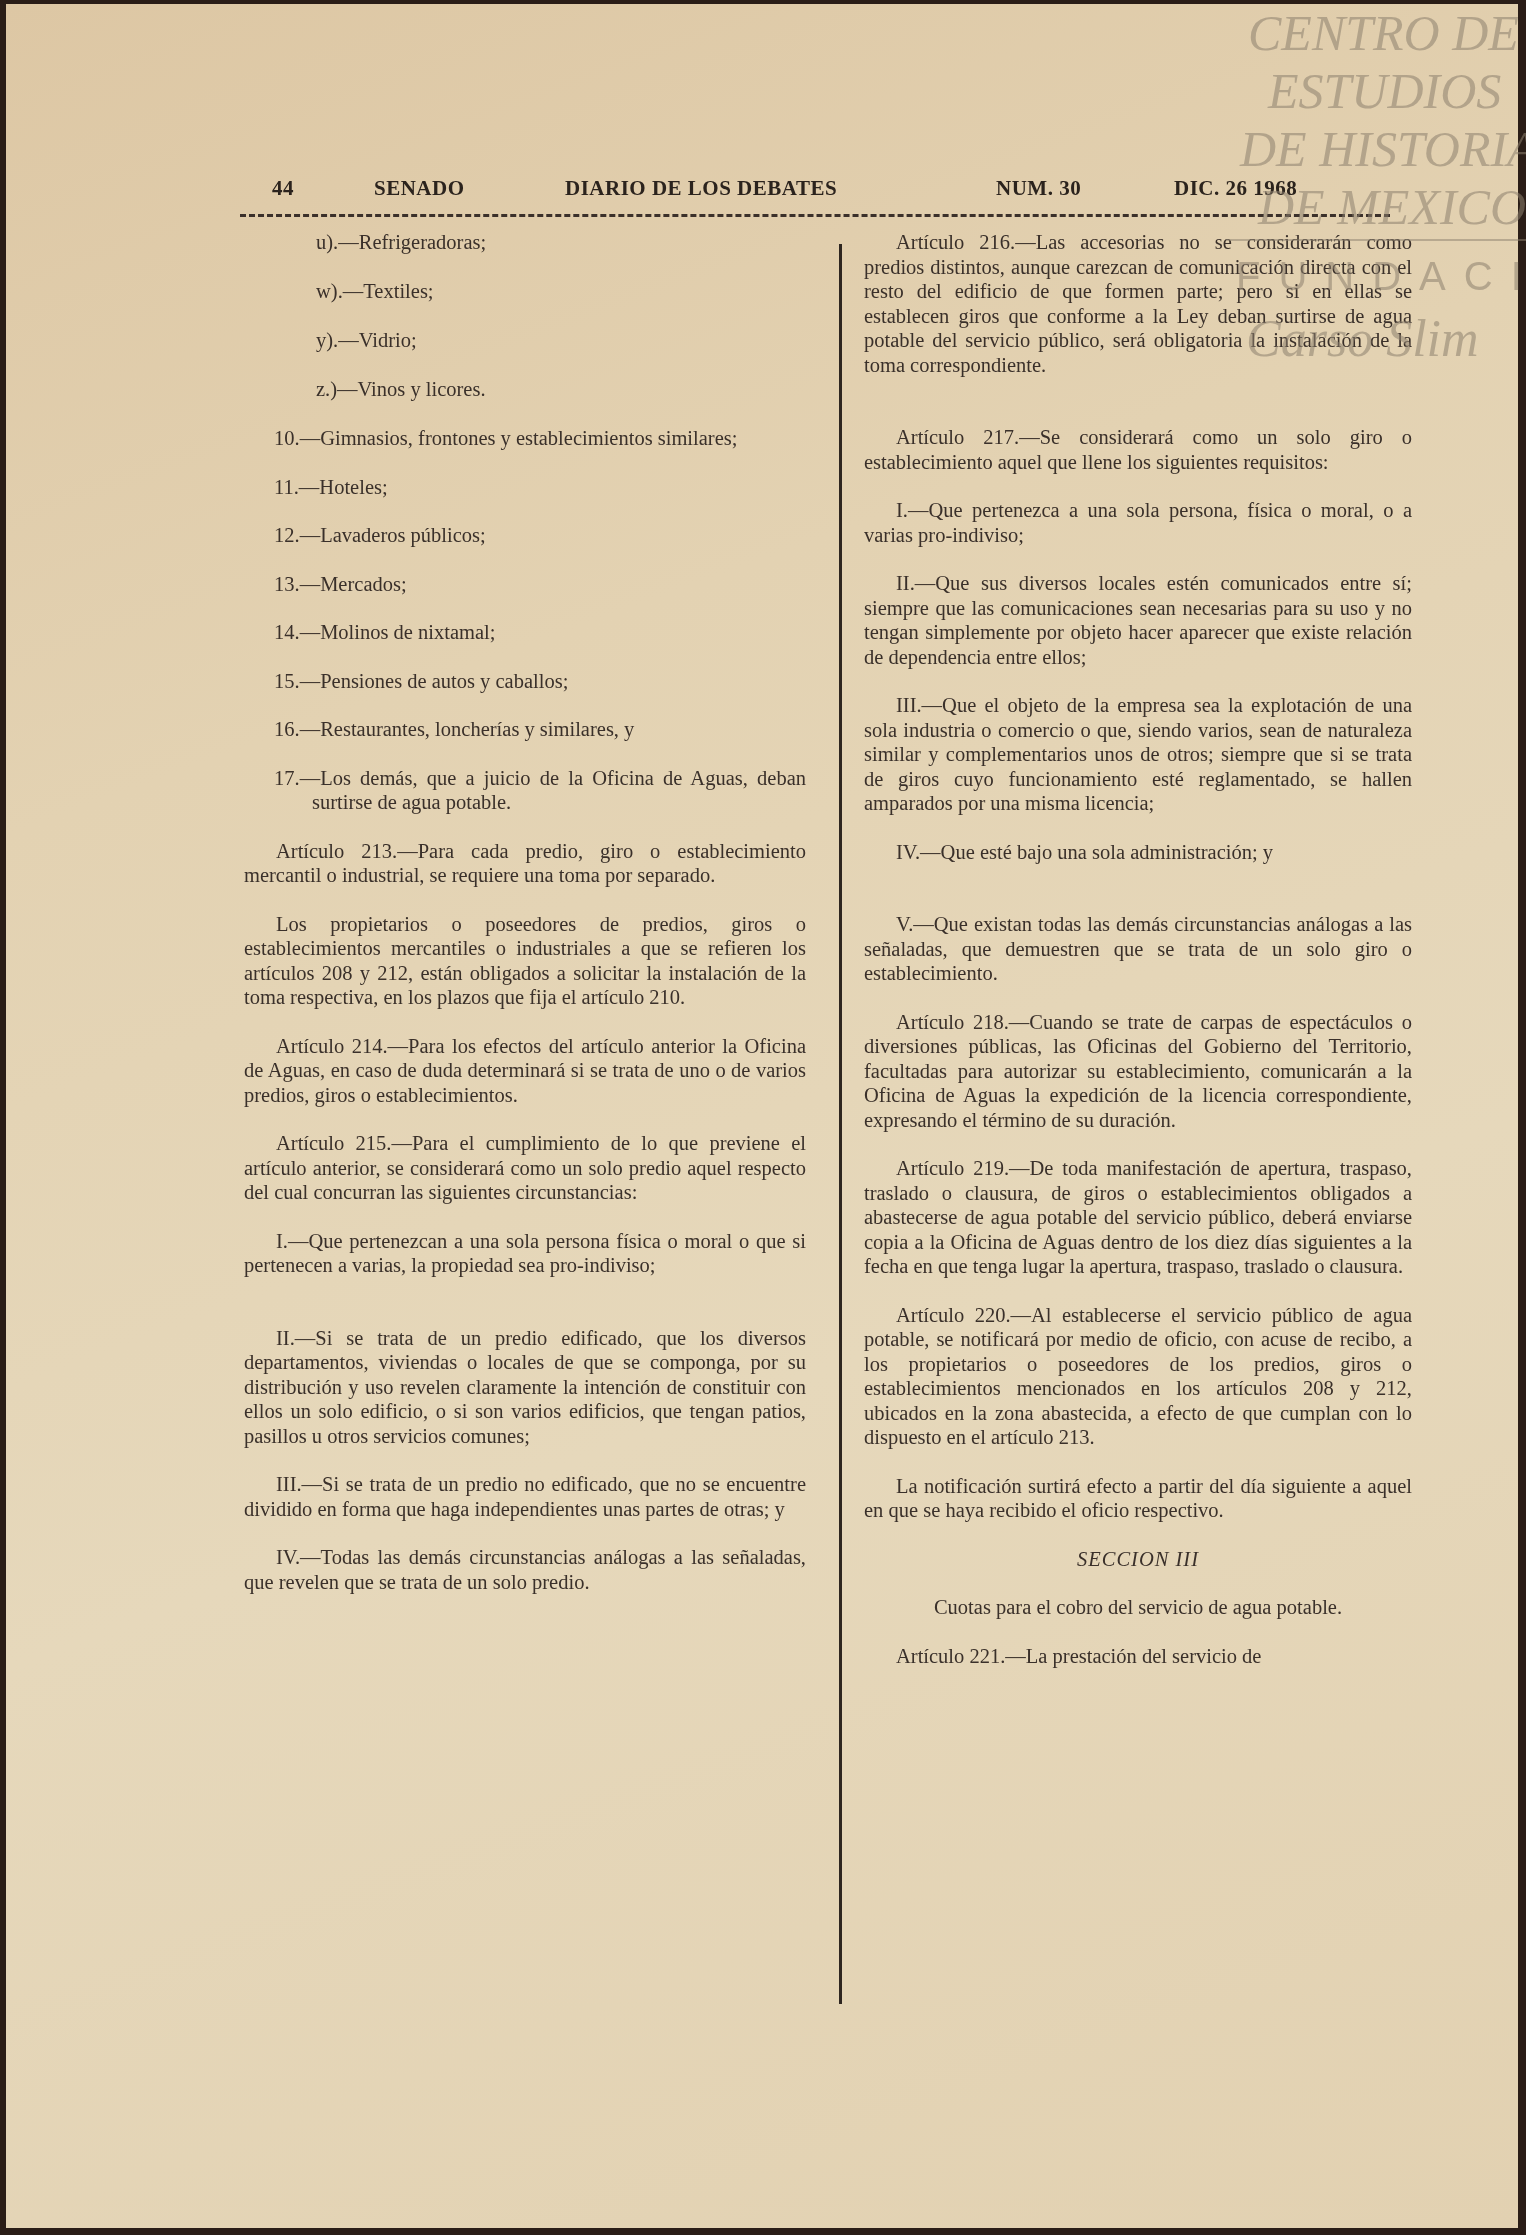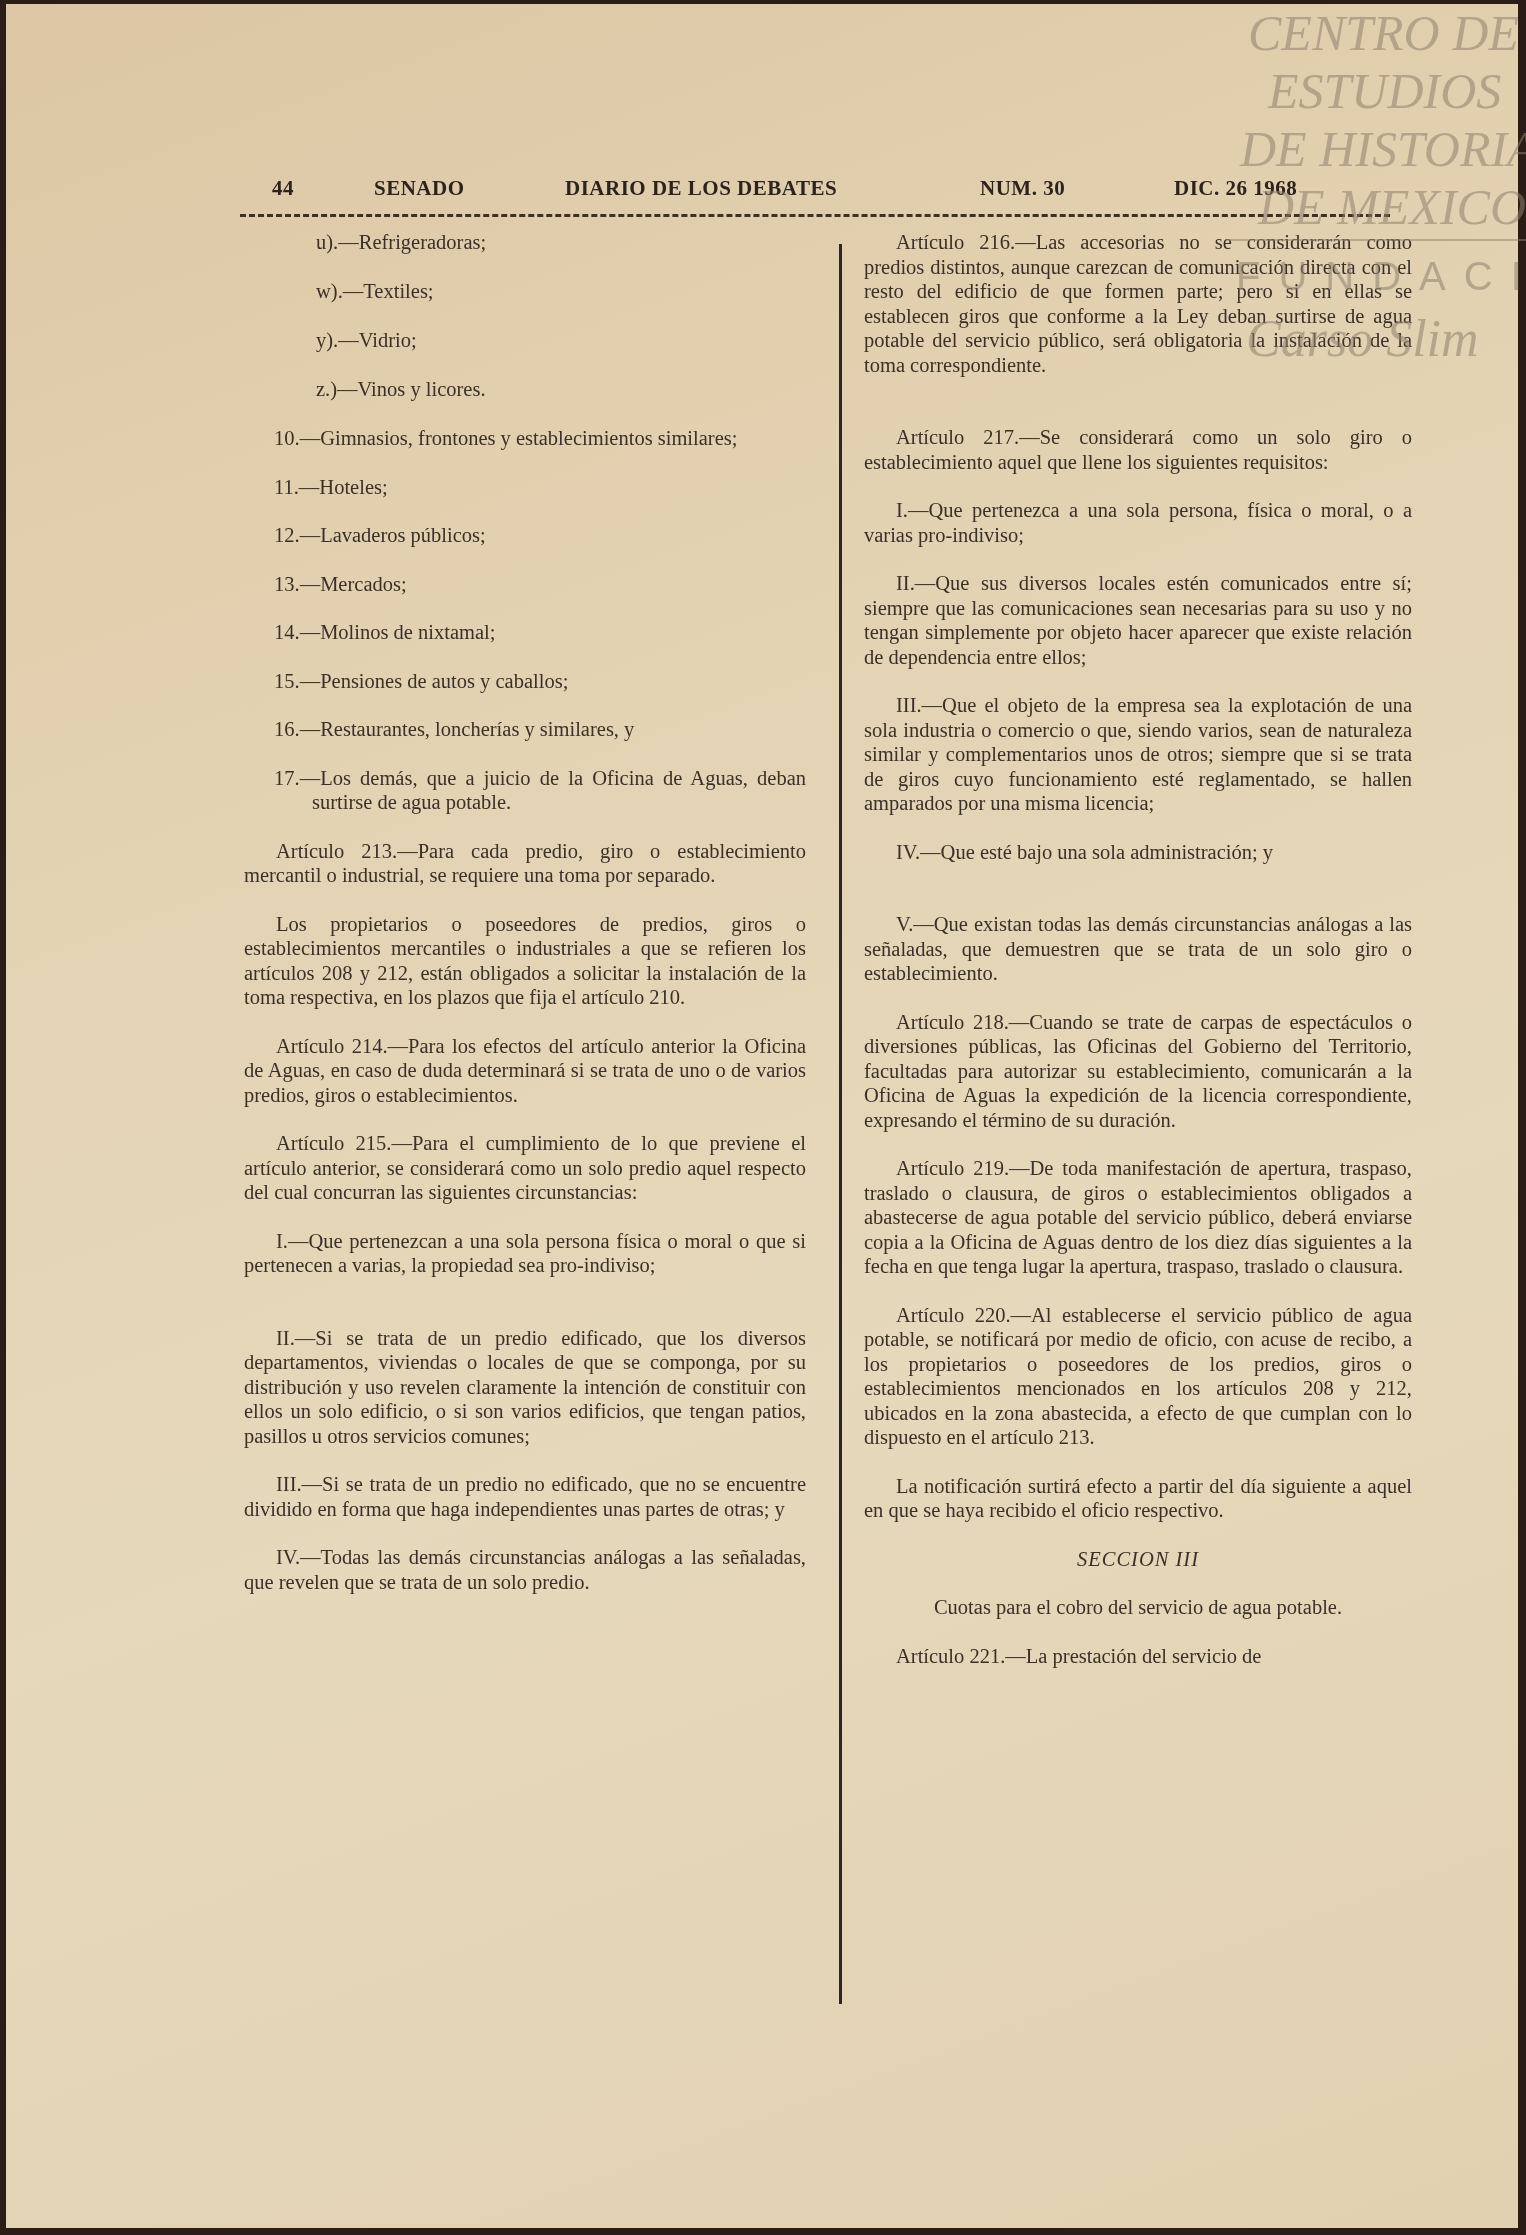--- a/index.html
+++ b/index.html
@@ -16,21 +16,21 @@
   }
   .header {
     position: absolute; left: 234px; top: 172px; width: 1150px; height: 30px;
     font-family: "Liberation Serif", serif; font-weight: bold; font-size: 21px;
     color: #2b231d; letter-spacing: 0.5px;
   }
   .header span { position: absolute; top: 0; white-space: nowrap; margin-left: 32px; }
   .h-page { left: 0; }
   .h-chamber { left: 102px; }
   .h-title { left: 293px; }
-  .h-num { left: 708px; }
+  .h-num { left: 724px; }
   .h-date { left: 902px; }
   .header-rule {
     position: absolute; left: 234px; top: 210px; width: 1150px; height: 0;
     border-top: 3px dashed #3b302a;
   }
   .col-divider {
     position: absolute; left: 833px; top: 240px; width: 3px; height: 1760px;
     background: #2e2620;
   }
   .col {

